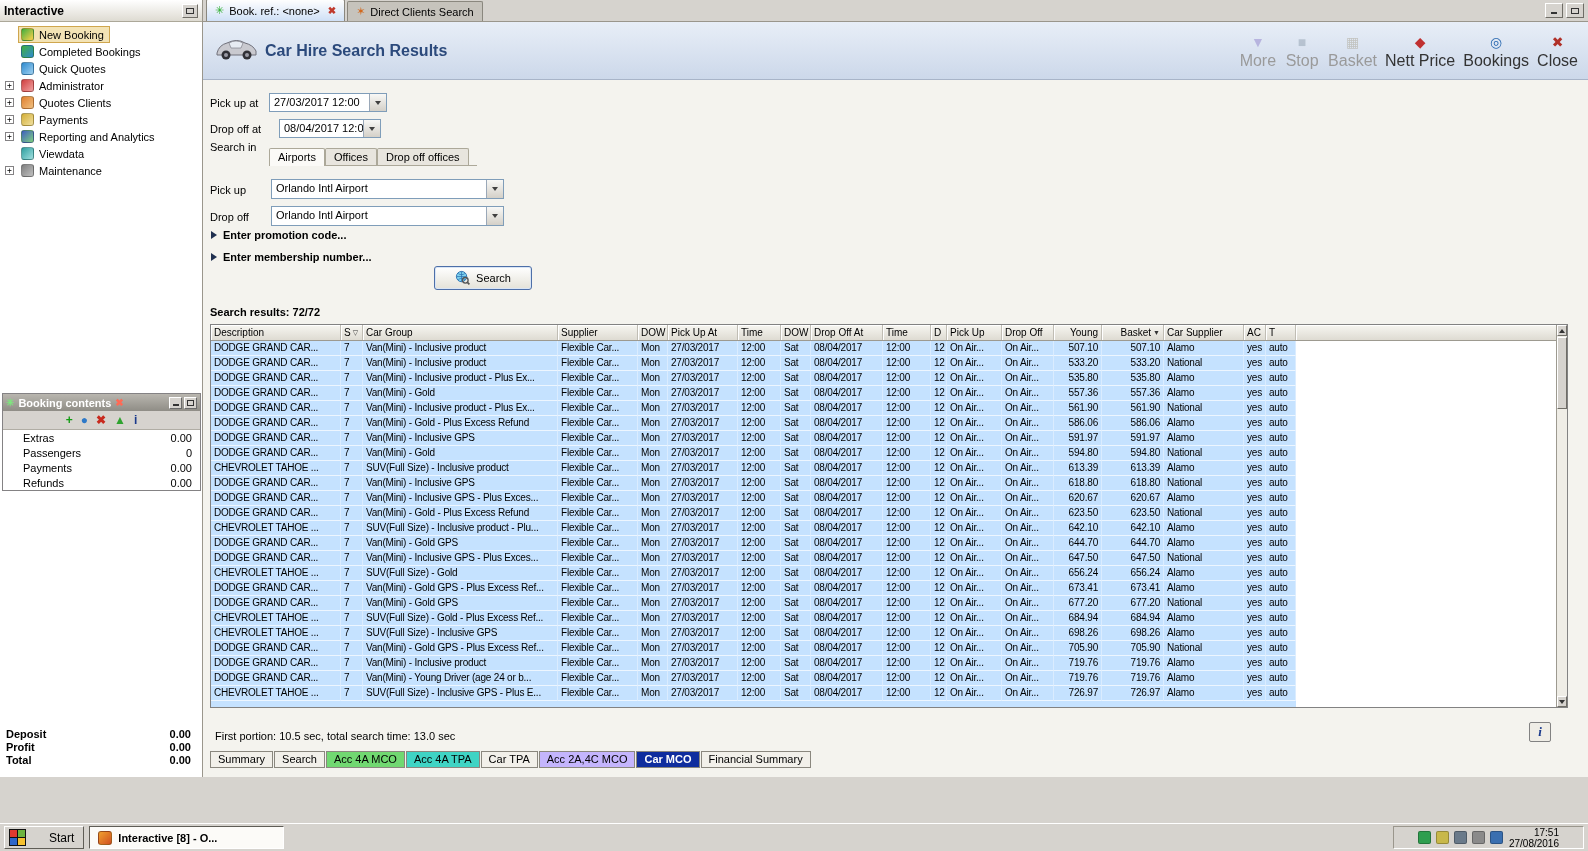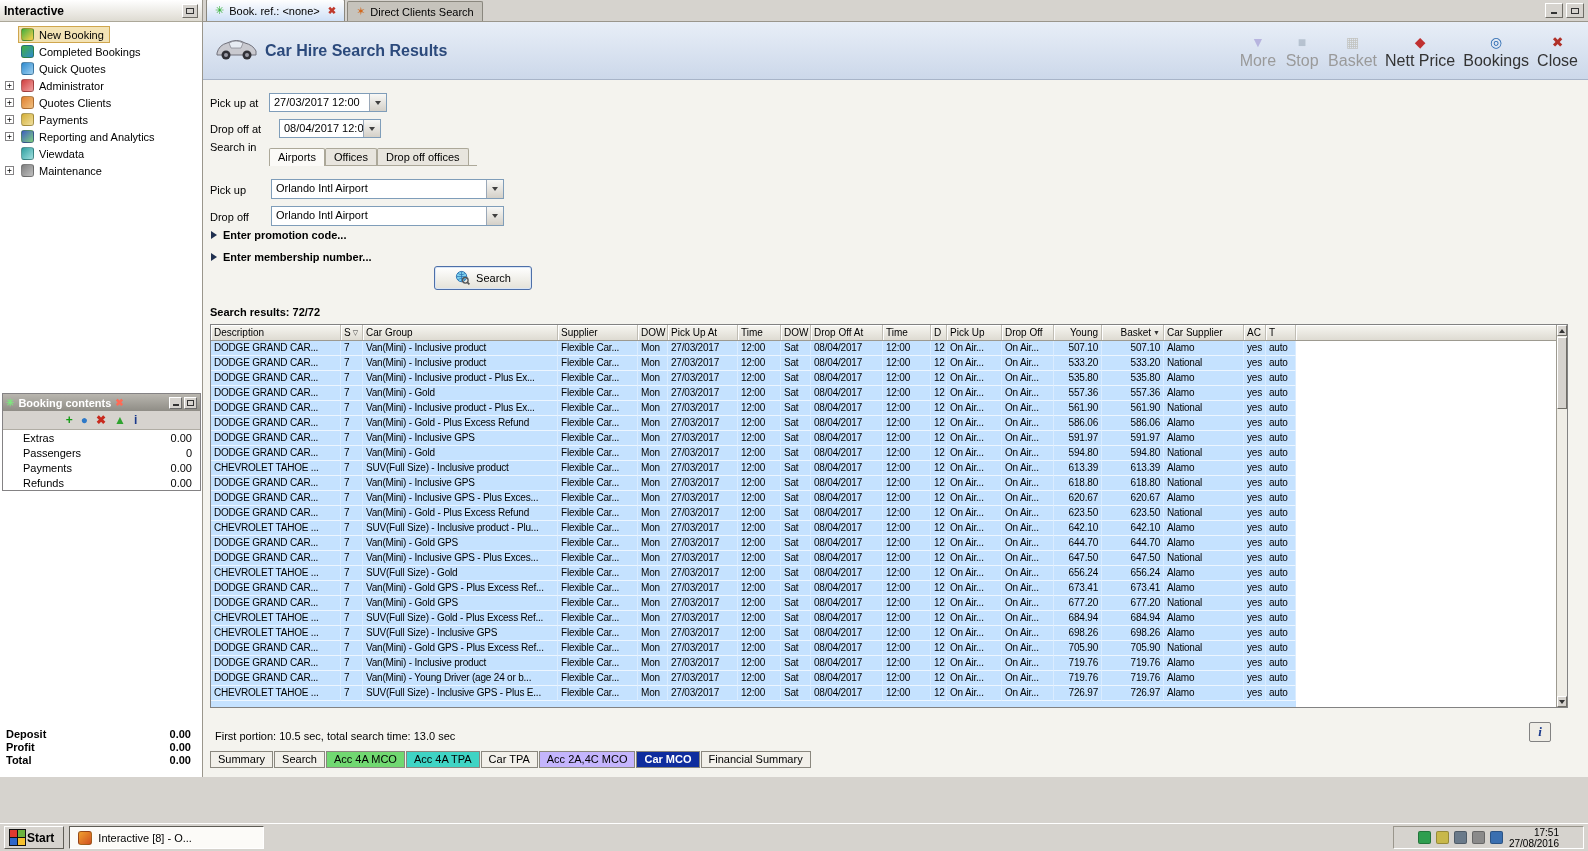--- a/index.html
+++ b/index.html
@@ -88,24 +88,24 @@
 .info-btn{position:absolute;left:1326px;top:722px;width:22px;height:20px;background:#efede6;border:1px solid #828282;border-radius:2px;text-align:center;font:italic bold 13px/18px "Liberation Serif",serif;color:#1a3a8c;cursor:default;}
 .bottom-tabs{position:absolute;left:7px;top:751px;height:17px;display:flex;gap:1px;}
 .b-tab{padding:1px 7px;border:1px solid #8a877e;background:#f2f0ea;line-height:13px;cursor:default;}
 .b-tab.active{font-weight:bold;}
 
 
 .status-bar{position:absolute;left:0;top:777px;width:1588px;height:20px;background:#d6d3ce;border-top:1px solid #fff;}
 .sb-center{position:absolute;left:700px;top:4px;display:flex;gap:28px;}
 .sb-time{position:absolute;right:10px;top:4px;}
 .taskbar{position:absolute;left:0;top:823px;width:1588px;height:28px;background:#d6d3ce;border-top:1px solid #fff;display:flex;align-items:center;padding:0 4px;gap:5px;}
-.start-btn{height:23px;display:flex;align-items:center;gap:1px;padding:0 9px 0 4px;background:#d6d3ce;border:1px solid;border-color:#fff #5f5d56 #5f5d56 #fff;font-weight:bold;font-size:12px;cursor:default;}
+.start-btn{height:23px;display:flex;align-items:center;gap:23px;padding:0 9px 0 4px;background:#d6d3ce;border:1px solid;border-color:#fff #5f5d56 #5f5d56 #fff;font-weight:normal;font-size:12px;cursor:default;}
 .flag{width:17px;height:17px;background:#111;display:grid;grid-template-columns:7px 7px;grid-template-rows:7px 7px;gap:1px;padding:1px;}
 .flag span{display:block;}
-.task-btn{height:23px;min-width:195px;display:flex;align-items:center;gap:6px;padding:0 8px;background:#fcfbf8;border:1px solid;border-color:#5f5d56 #fff #fff #5f5d56;font-weight:normal;cursor:default;}
+.task-btn{height:23px;min-width:195px;display:flex;align-items:center;gap:6px;padding:0 8px;background:#fcfbf8;border:1px solid;border-color:#5f5d56 #fff #fff #5f5d56;font-weight:bold;cursor:default;}
 .task-icon{width:14px;height:14px;border-radius:3px;background:linear-gradient(135deg,#f0a030,#d05020);border:1px solid rgba(0,0,0,.3);}
 .tray{margin-left:auto;height:23px;display:flex;align-items:center;gap:6px;border:1px solid;border-color:#9a968c #fff #fff #9a968c;padding:0 24px;}
 .tray-icons{display:flex;gap:5px;}
 .tray-icon{width:13px;height:13px;border-radius:2px;display:inline-block;border:1px solid rgba(0,0,0,.25);}
 .clock{text-align:right;font-size:10px;line-height:11px;}
 </style>
 </head>
 <body>
 
 <div class="screen">

